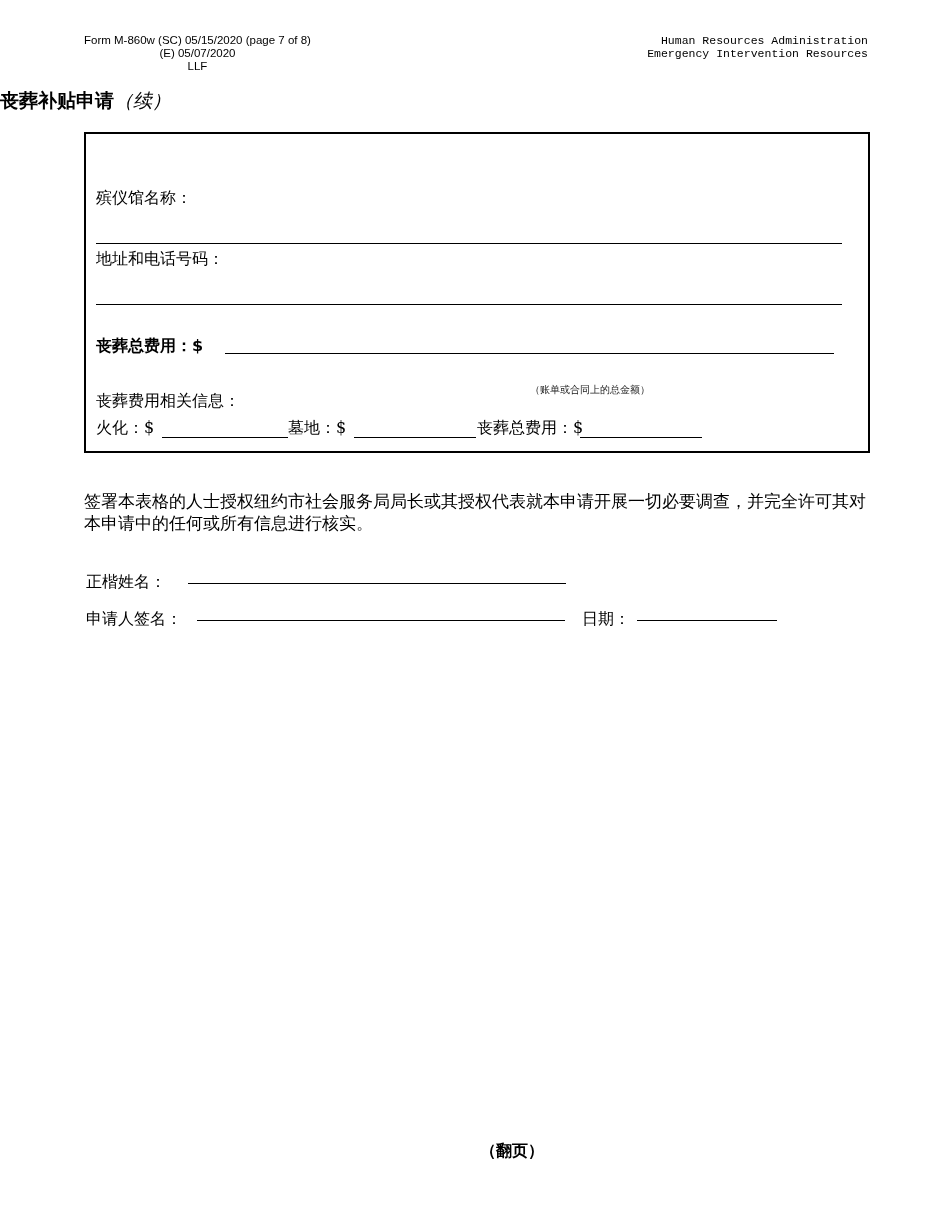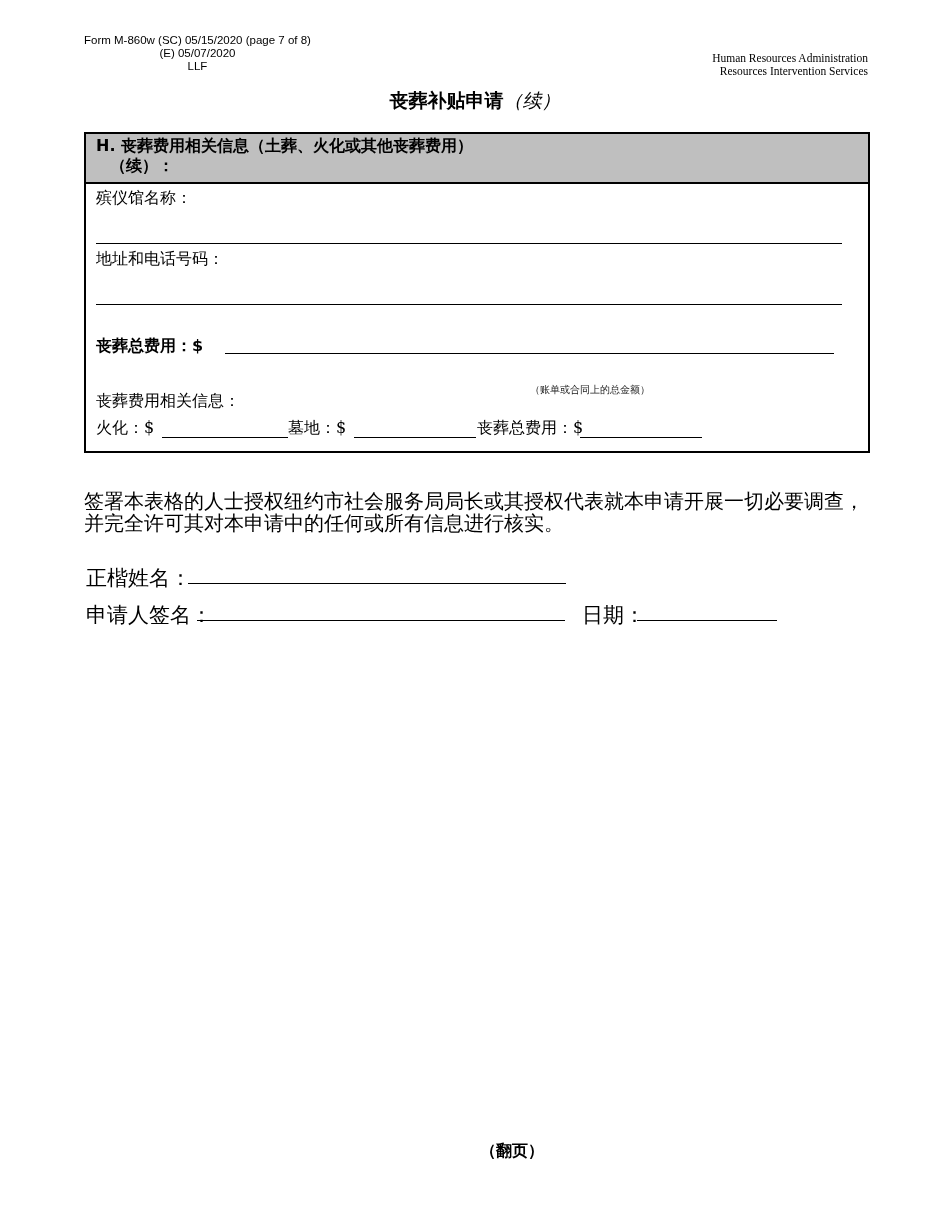--- a/index.html
+++ b/index.html
@@ -1,53 +1,49 @@
 <!DOCTYPE html>
 <html><head>
 <meta charset="utf-8">
 <style>
   html, body { margin:0; padding:0; background:#fff; }
   body { width:950px; height:1230px; position:relative; font-family:"DejaVu Serif", serif; color:#000; overflow:hidden; }
   .hdr-left { position:absolute; left:84px; top:34px; font-family:"Liberation Sans", sans-serif; font-size:11.5px; line-height:13px;text-align:center; }
-  .hdr-right { position:absolute; right:82px; top:52px; font-family:Liberation Serif, serif; font-size:11.5px; line-height:13px; text-align:right; }
-  .title { position:absolute; left:0; width:950px; top:88px; text-align:center; font-size:19px; font-weight:bold; font-family:"DejaVu Sans", sans-serif; }
+  .hdr-right { position:absolute; right:82px; top:34px; font-family:Liberation Mono, monospace; font-size:11.5px; line-height:13px; text-align:right; }
+  .title { position:absolute; left:0; width:950px; top:88px; font-size:19px; font-weight:bold; font-family:"DejaVu Sans", sans-serif; }
   .title .cont { font-weight:normal; font-style:italic; font-family:"DejaVu Serif", serif; }
   .box { position:absolute; left:84px; top:132px; width:782px; height:317px; border:2px solid #000; }
   .box-head { background:#bfbfbf; border-bottom:2px solid #000; height:44px; padding:2px 10px; font-family:"DejaVu Sans", sans-serif; font-weight:bold; font-size:16px; line-height:20px; }
   .box-head .l2 { padding-left:14px; }
   .field-label { position:absolute; left:10px; font-size:16px; }
   .line { position:absolute; border-bottom:1.5px solid #000; height:0; }
   .bold { font-weight:bold; font-family:"DejaVu Sans", sans-serif;text-align:center; }
   .note { position:absolute; font-size:10px; color:#222; }
-  .para { position:absolute; left:84px; top:490px; width:790px; font-size:20px; line-height:22px; }
-  .sig-label { position:absolute; font-size:21px; }
+  .para { position:absolute; left:84px; top:490px; width:790px; font-size:17px; line-height:22px; }
+  .sig-label { position:absolute; font-size:16px;margin-top:8px; }
   .footer { position:absolute; left:0; width:936px; top:1141px; text-align:center; font-size:16px; font-weight:bold; font-family:"DejaVu Sans", sans-serif;margin-left:44px; }
 </style>
 </head>
 <body>
 
 <div class="hdr-left">
   <div>Form M-860w (SC) 05/15/2020 (page 7 of 8)</div>
   <div>(E) 05/07/2020</div>
   <div>LLF</div>
 </div>
 <div class="hdr-right">
   <div>Human Resources Administration</div>
-  <div>Resources Intervention Services</div>
+  <div>Emergency Intervention Resources</div>
 </div>
 
 <div class="title">
   <span>丧葬补贴申请</span><span class="cont">（续）</span>
 </div>
 
 <div class="box">
-  <div class="box-head">
-    <div>H. 丧葬费用相关信息（土葬、火化或其他丧葬费用）</div>
-    <div class="l2">（续）：</div>
-  </div>
 
   <div class="field-label" style="top:54px;">殡仪馆名称：</div>
   <div class="line" style="left:10px; width:746px; top:109px;"></div>
 
   <div class="field-label" style="top:115px;">地址和电话号码：</div>
   <div class="line" style="left:10px; width:746px; top:170px;"></div>
 
   <div class="field-label bold" style="top:202px;">丧葬总费用：$</div>
   <div class="line" style="left:139px; width:609px; top:219px;"></div>
   <div class="note" style="left:444px; top:223px;margin-top:26px;">（账单或合同上的总金额）</div>

